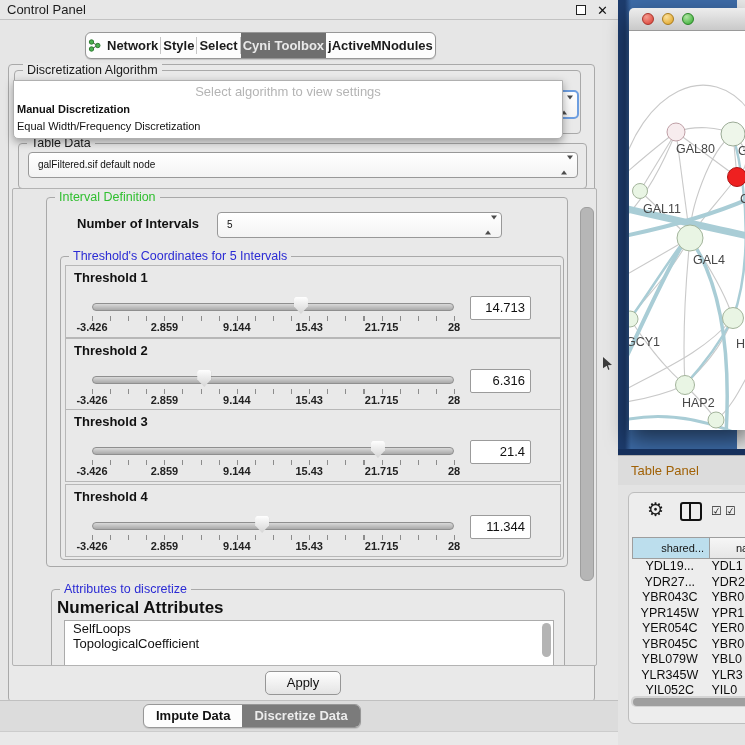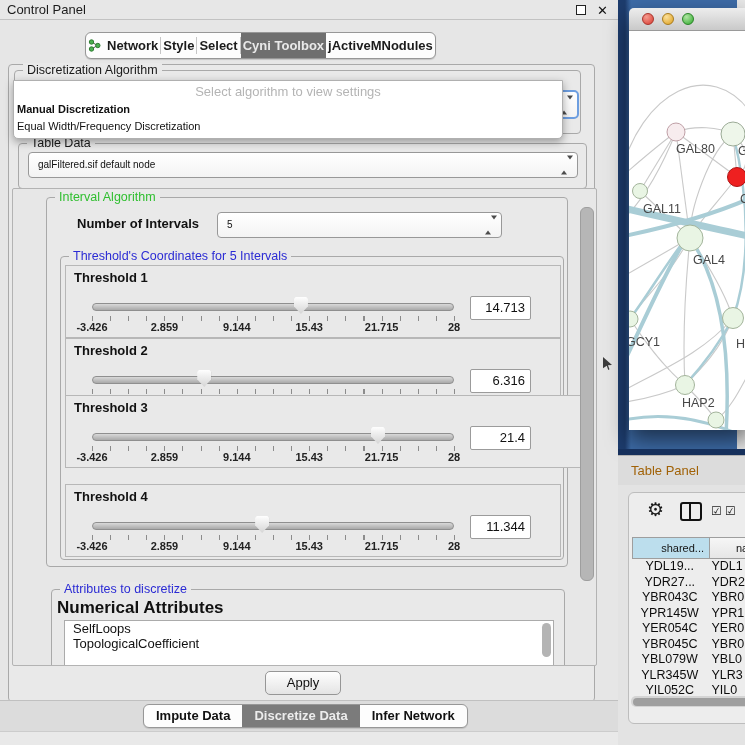--- a/index.html
+++ b/index.html
@@ -176,21 +176,21 @@
   </div>
   <div class="combo abs" style="left:28px;top:152px;width:548px;height:24px;">
     <span class="val">galFiltered.sif default node</span>
     <span class="spin"><span class="up"></span><span class="dn"></span></span>
   </div>
 
   <div id="inner-panel">
     <div id="v-scrollbar"></div>
 
     <div class="groupbox" style="left:33px;top:8px;width:520px;height:368px;">
-      <span class="gtitle green">Interval Algorithm</span>
+      <span class="gtitle green">Interval Definition</span>
       <span style="position:absolute;left:30px;top:18px;font-size:13px;font-weight:bold;color:#111;">Number of Intervals</span>
       <div class="combo" style="left:170px;top:14px;width:283px;height:24px;">
         <span class="val">5</span>
         <span class="spin"><span class="up"></span><span class="dn"></span></span>
       </div>
 
       <div class="groupbox" style="left:13px;top:58px;width:502px;height:302px;">
         <span class="gtitle blue">Threshold's Coordinates for 5 Intervals</span>
 
         <div class="th-row" style="top:8px;">
@@ -222,21 +222,21 @@
               <span style="left: 0%;">-3.426</span>
               <span style="left: 20%;">2.859</span>
               <span style="left: 40%;">9.144</span>
               <span style="left: 60%;">15.43</span>
               <span style="left: 80%;">21.715</span>
               <span style="left: 100%;">28</span>
             </div>
           <div class="th-value">6.316</div>
         </div>
 
-        <div class="th-row" style="top:138px;padding-left:27px;">
+        <div class="th-row" style="top:152px;">
           <span class="th-label">Threshold 3</span>
           <div class="th-slider">
             <div class="th-track"></div>
             <div class="th-handle" style="left: calc(78.9983% - 7px);"></div>
           </div>
           <div class="th-ticks"></div>
           <div class="th-ticklabels">
               <span style="left: 0%;">-3.426</span>
               <span style="left: 20%;">2.859</span>
               <span style="left: 40%;">9.144</span>
@@ -279,21 +279,20 @@
     </div>
   </div>
 
   <div id="apply-btn">Apply</div>
 
   <div id="bottom-strip"></div>
   <div id="bottom-strip2"></div>
   <div id="bottom-tabbar">
     <div class="btab">Impute Data</div>
     <div class="btab sel">Discretize Data</div>
-    <div class="btab">Infer Network</div>
   </div>
 
   <div id="cursor"></div>
 </div>
 
 <div id="right-col">
   <div id="desktop">
     <div id="net-window">
       <div id="net-titlebar">
         <span class="light red"></span>

